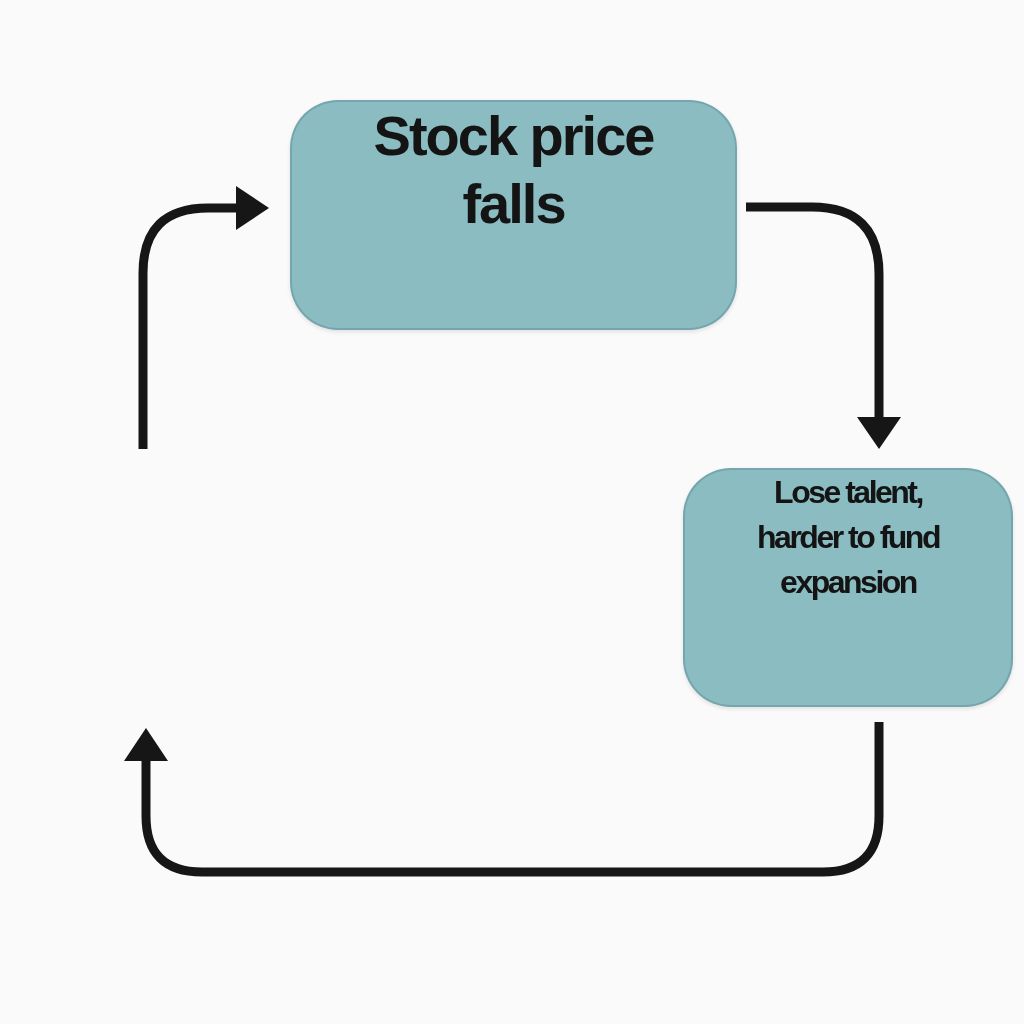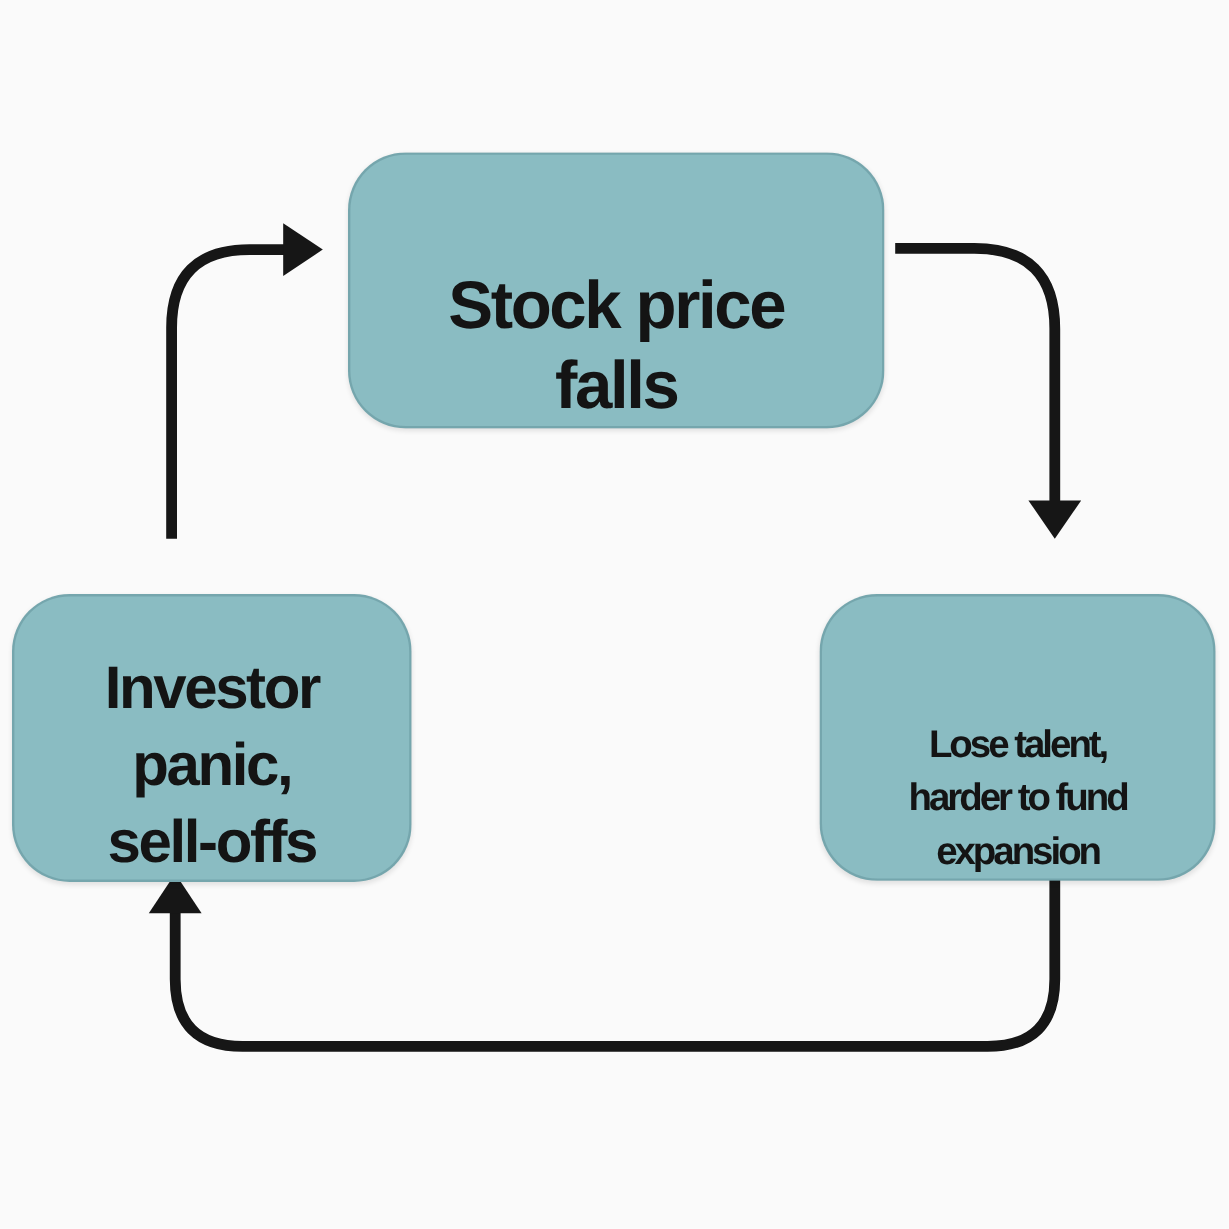--- a/index.html
+++ b/index.html
@@ -20,25 +20,24 @@
     width: 1024px;
     height: 1024px;
     pointer-events: none;
   }
   .node {
     position: absolute;
     border-radius: 48px;
     border: 2px solid rgba(70, 115, 125, 0.30);
     box-sizing: border-box;
     display: flex;
-    align-items: flex-end;
+    align-items: flex-start;
     justify-content: center;
     text-align: center;
     box-shadow: 0 2px 4px rgba(0,0,0,0.10);
-    margin-top: 27px;
   }
   .node-label {
     font-weight: 700;
     white-space: pre-line;
     letter-spacing: -2px;
   }
   .node-top {
     left: 290px;
     top: 100px;
     width: 447px;
@@ -97,19 +96,14 @@
     <span class="node-label" style="color: rgb(20, 20, 20);">Stock price
 falls</span>
   </div>
 
   <div class="node node-right" style="background-color: rgb(138, 188, 194);">
     <span class="node-label" style="color: rgb(20, 20, 20);">Lose talent,
 harder to fund
 expansion</span>
   </div>
 
-  <div class="node node-left" style="background-color: rgb(138, 188, 194);">
-    <span class="node-label" style="color: rgb(20, 20, 20);">Investor
-panic,
-sell-offs</span>
-  </div>
 
 </div>
 
 </body></html>

